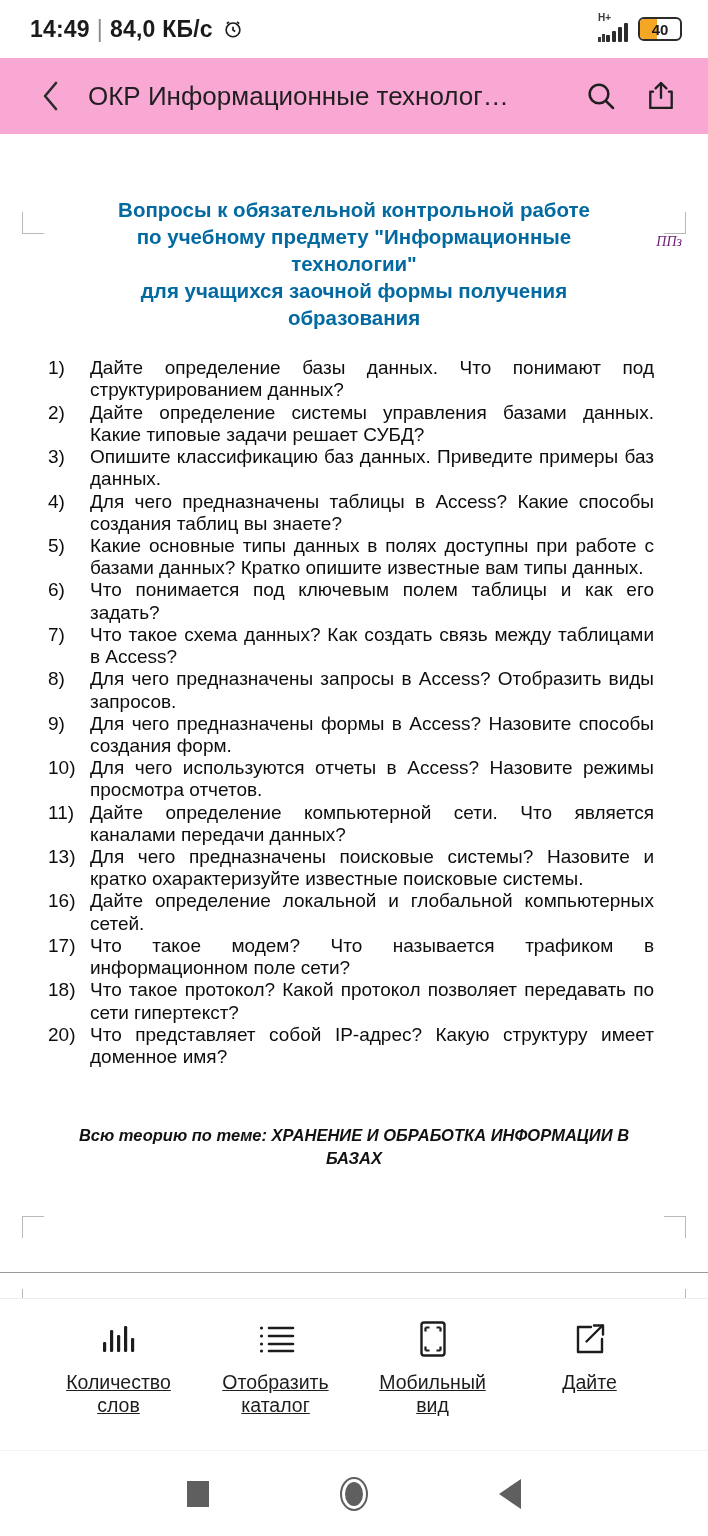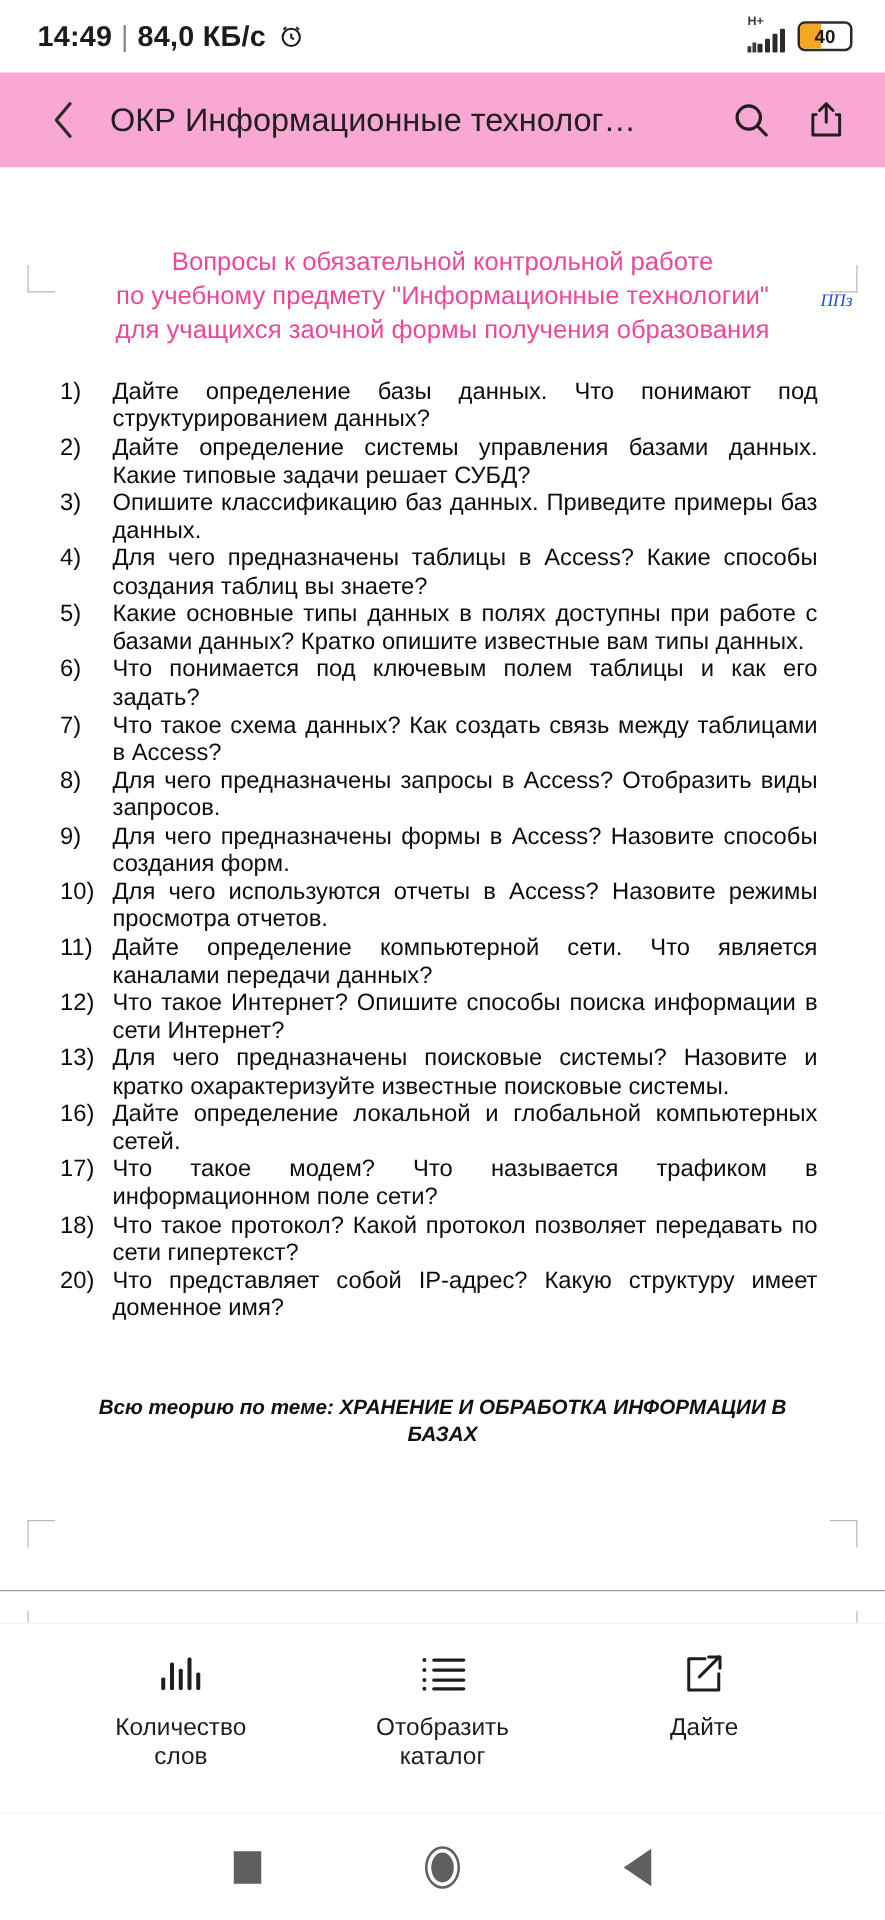--- a/index.html
+++ b/index.html
@@ -139,31 +139,31 @@
   }
   .cm-tl { top: 16px; left: 22px; border-width: 0 0 1.5px 1.5px; }
   .cm-tr { top: 16px; right: 22px; border-width: 0 1.5px 1.5px 0; }
   .cm-bl { bottom: 34px; left: 22px; border-width: 1.5px 0 0 1.5px; }
   .cm-br { bottom: 34px; right: 22px; border-width: 1.5px 1.5px 0 0; }
   .ppz {
     position: absolute;
     top: 38px; right: 26px;
     font-size: 14px;
     font-style: italic;
-    color: #1d4ed8;
+    color: #701a75;
     font-family: "Liberation Serif", serif;
   }
   .doc-title {
     margin: 62px auto 0;
     width: 560px;
     text-align: center;
     font-size: 20.5px;
-    font-weight: normal;
+    font-weight: bold;
     line-height: 1.32;
-    color: #ec4899;
+    color: #0369a1;
   }
   .qlist {
     margin: 26px 30px 0 24px;
   }
   .qitem {
     display: flex;
     align-items: flex-start;
     font-size: 19px;
     line-height: 1.17;
     color: #0d0d0d;
@@ -222,20 +222,21 @@
   .tb-icon {
     height: 40px;
     display: flex; align-items: center; justify-content: center;
   }
   .tb-label {
     font-size: 19.5px;
     color: #1d1d1d;
     text-align: center;
     line-height: 1.2;
     max-width: 132px;
+    text-decoration: underline;
   }
 
   
   .navbar {
     flex: 0 0 86px;
     height: 86px;
     background: #ffffff;
     display: flex;
     align-items: center;
     justify-content: space-around;
@@ -382,24 +383,20 @@
           </div>
           <div class="qitem">
             <div class="qnum">10)</div>
             <div class="qtext">Для чего используются отчеты в Access? Назовите режимы просмотра отчетов.</div>
           </div>
           <div class="qitem">
             <div class="qnum">11)</div>
             <div class="qtext">Дайте определение компьютерной сети. Что является каналами передачи данных?</div>
           </div>
           <div class="qitem">
-            <div class="qnum">12)</div>
-            <div class="qtext">Что такое Интернет? Опишите способы поиска информации в сети Интернет?</div>
-          </div>
-          <div class="qitem">
             <div class="qnum">13)</div>
             <div class="qtext">Для чего предназначены поисковые системы? Назовите и кратко охарактеризуйте известные поисковые системы.</div>
           </div>
           <div class="qitem">
             <div class="qnum">16)</div>
             <div class="qtext">Дайте определение локальной и глобальной компьютерных сетей.</div>
           </div>
           <div class="qitem">
             <div class="qnum">17)</div>
             <div class="qtext">Что такое модем? Что называется трафиком в информационном поле сети?</div>
@@ -455,20 +452,32 @@
             <path d="M12 28h24"></path>
           <circle cx="4.5" cy="5" r="1.6" fill="#1d1d1d" stroke="none"></circle>
           <circle cx="4.5" cy="13" r="1.6" fill="#1d1d1d" stroke="none"></circle>
           <circle cx="4.5" cy="21" r="1.6" fill="#1d1d1d" stroke="none"></circle>
           <circle cx="4.5" cy="28" r="1.6" fill="#1d1d1d" stroke="none"></circle>
         </svg>
       </span>
       <span class="tb-label">Отобразить каталог</span>
     </div>
 
+    <div class="tb-item">
+      <span class="tb-icon">
+        <svg width="32" height="40" viewBox="0 0 32 40" fill="none" stroke="#1d1d1d" stroke-width="2.4">
+          <rect x="4.5" y="3.5" width="23" height="33" rx="2.5"></rect>
+          <path d="M8.5 8.5h4M8.5 8.5v4" stroke-width="2.2"></path>
+          <path d="M23.5 8.5h-4M23.5 8.5v4" stroke-width="2.2"></path>
+          <path d="M8.5 31.5h4M8.5 31.5v-4" stroke-width="2.2"></path>
+          <path d="M23.5 31.5h-4M23.5 31.5v-4" stroke-width="2.2"></path>
+        </svg>
+      </span>
+      <span class="tb-label">Мобильный вид</span>
+    </div>
 
     <div class="tb-item">
       <span class="tb-icon">
         <svg width="36" height="36" viewBox="0 0 36 36" fill="none" stroke="#1d1d1d" stroke-width="2.4" stroke-linecap="round" stroke-linejoin="round">
           <path d="M30 18v13H6V6h13"></path>
           <path d="M14.5 20.5 30.5 4.5"></path>
           <path d="M22 4.5h9v9"></path>
         </svg>
       </span>
       <span class="tb-label">Дайте</span>

